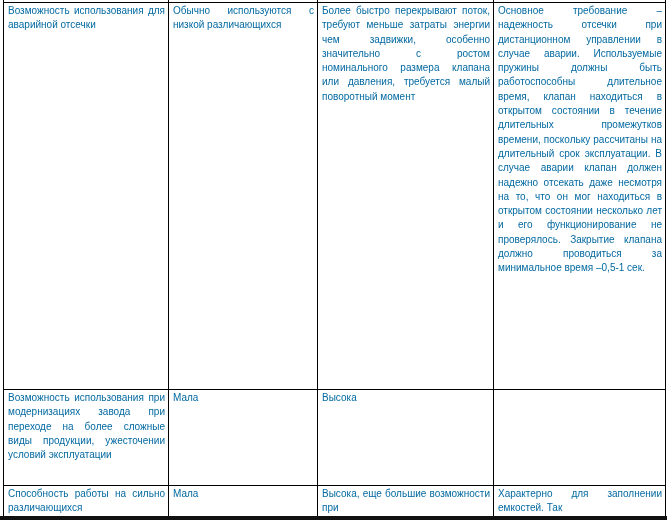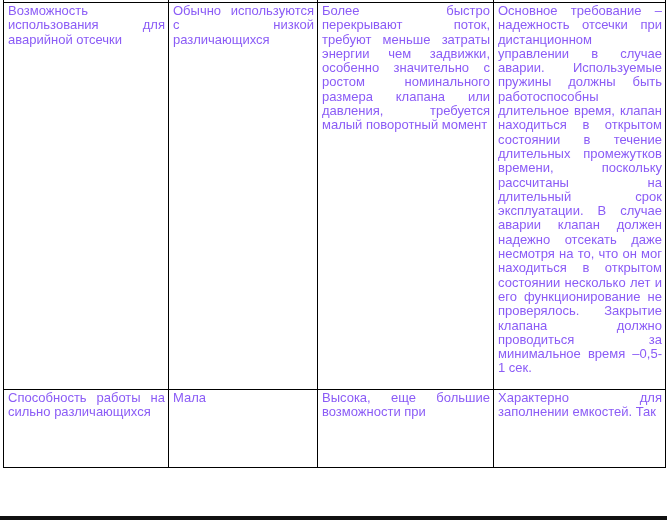--- a/index.html
+++ b/index.html
@@ -19,23 +19,23 @@
     position: absolute;
     left: 3px; top: -5px;
     width: 662px;
     border-collapse: collapse;
     table-layout: fixed;
   }
   table.doc-table td {
     border: 1px solid #000000;
     vertical-align: top;
     padding: 1px 3px 1px 4px;
-    font-size: 13px;
+    font-size: 10px;
     line-height: 14.3px;
-    color: #8b5cf6;
+    color: #0369a1;
     text-align: justify;
     overflow: hidden;
   }
   tr.r-prev  { height: 7px; }
   tr.r-prev td { padding: 0; }
   tr.r1 { height: 387px; }
   tr.r2 { height: 96px; }
   tr.r3 { height: 78px; }
   .grammar-wave {
     text-decoration-style: wavy;
@@ -68,20 +68,26 @@
         <td></td>
         <td></td>
         <td></td>
       </tr>
       <tr class="r1">
         <td>Возможность использования для аварийной отсечки</td>
         <td>Обычно используются с низкой различающихся</td>
         <td>Более быстро перекрывают поток, требуют меньше затраты энергии чем задвижки, особенно значительно с ростом номинального размера клапана или давления, требуется малый поворотный момент</td>
         <td>Основное требование – надежность отсечки при дистанционном управлении в случае аварии. Используемые пружины должны быть работоспособны длительное время, клапан находиться в открытом состоянии в течение длительных промежутков времени, поскольку рассчитаны на длительный срок эксплуатации. В случае аварии клапан должен надежно отсекать <span class="grammar-wave">даже</span> несмотря на то, что он мог находиться в открытом состоянии несколько лет и его функционирование не проверялось. Закрытие клапана должно проводиться за минимальное время –0,5-1 сек.</td>
       </tr>
+      <tr class="r2">
+        <td>Возможность использования при модернизациях завода при переходе на более сложные виды продукции, ужесточении условий эксплуатации</td>
+        <td>Мала</td>
+        <td>Высока</td>
+        <td></td>
+      </tr>
       <tr class="r3">
         <td>Способность работы на сильно различающихся</td>
         <td>Мала</td>
         <td>Высока, еще большие возможности при</td>
         <td>Характерно для заполнении емкостей. Так</td>
       </tr>
     </tbody>
   </table>
 
   <div class="bottom-band"></div>

